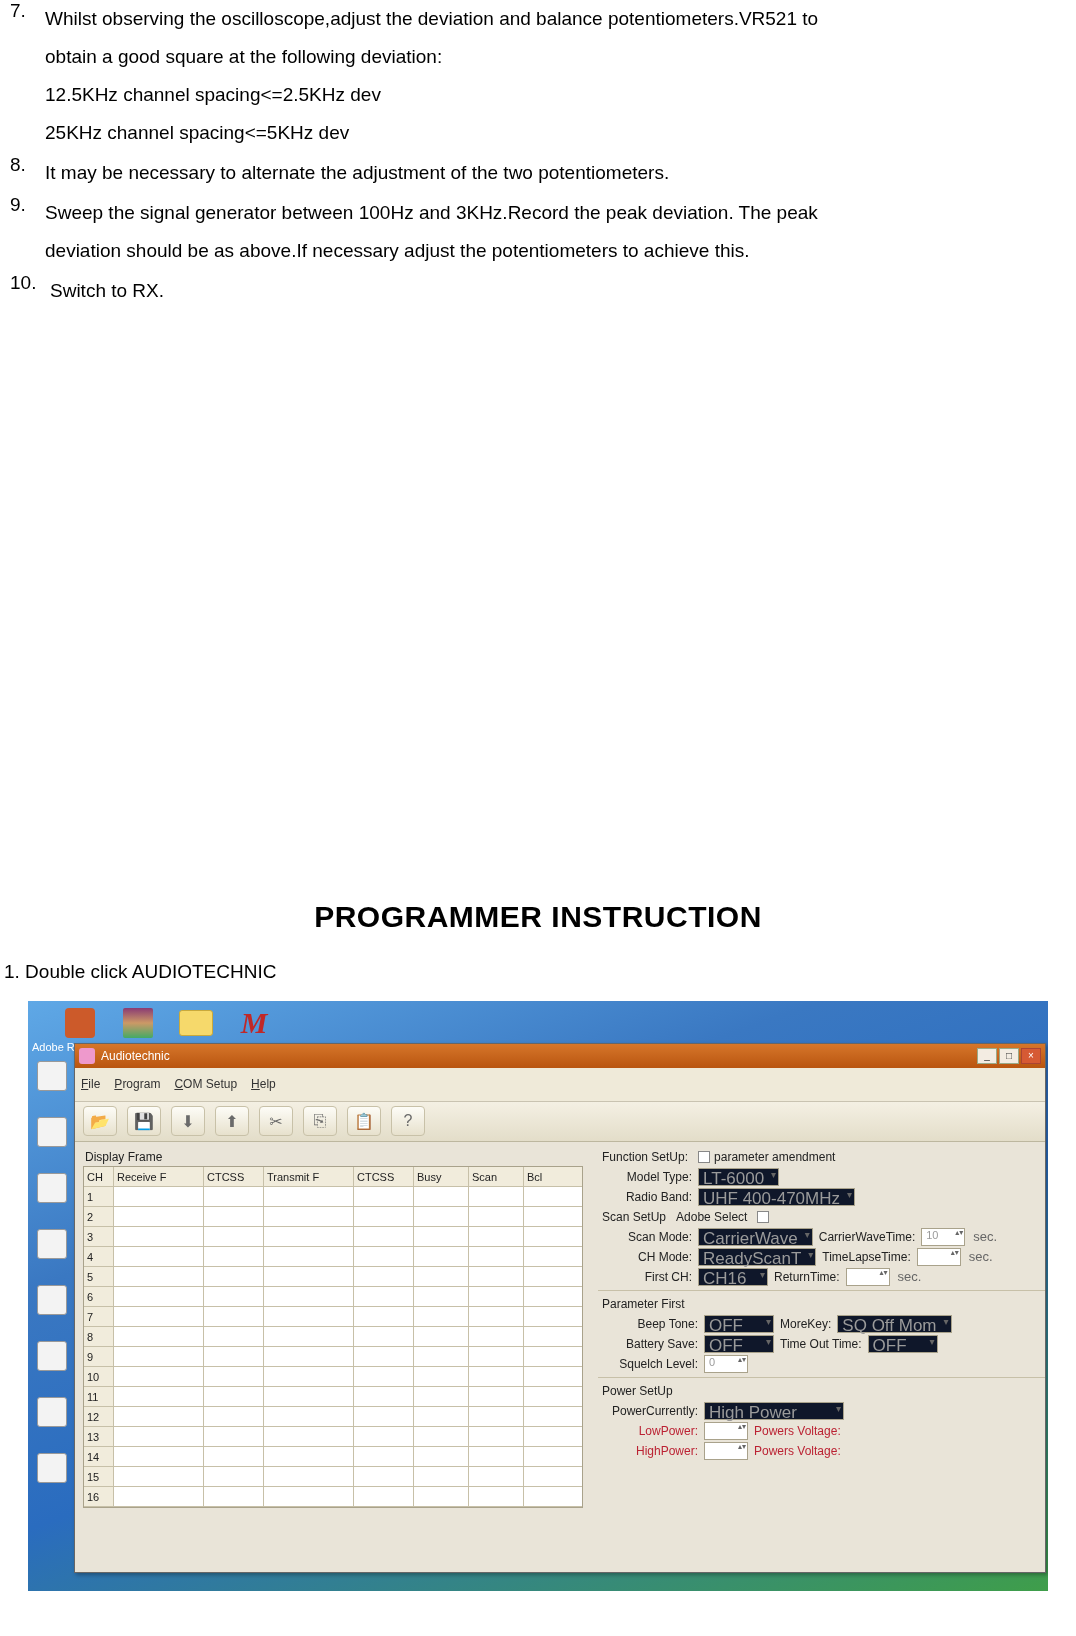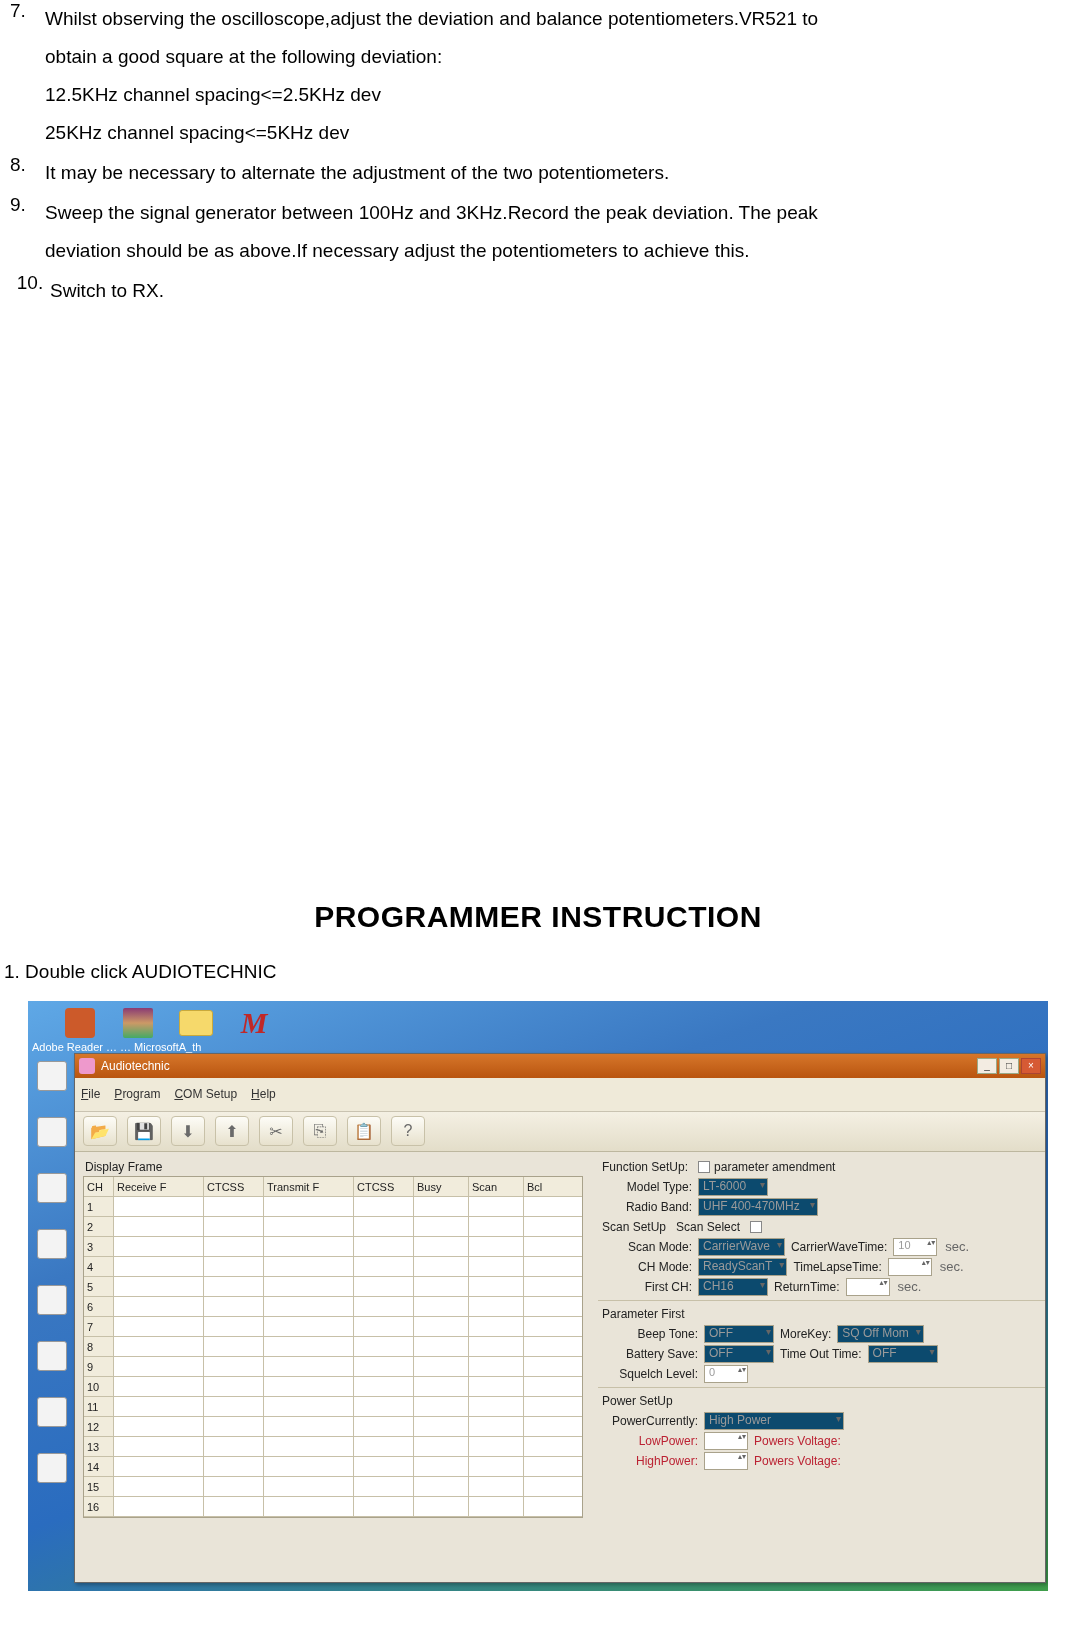--- a/index.html
+++ b/index.html
@@ -91,21 +91,21 @@
     .tb-m { font-family: "Times New Roman", serif; font-size:30px; font-weight:bold; color:#c02828; font-style:italic;}
     .tb-labels {
       position: absolute;
       left: 4px; top: 40px;
       font-size: 11px; color:#fff; white-space: nowrap;
     }
 
     .app-window {
       position: absolute;
       left: 46px;
-      top: 52px;
+      top: 42px;
       width: 972px;
       height: 530px;
       background: #e9e4d8;
       border: 1px solid #666;
       box-shadow: 2px 2px 4px rgba(0,0,0,0.3);
       font-size: 12px;
       color: #222;
     }
     .titlebar {
       height: 24px;
@@ -175,22 +175,22 @@
     .w-ch{width:30px;} .w-rf{width:90px;} .w-ct{width:60px;} .w-tf{width:90px;}
     .w-ct2{width:60px;} .w-bu{width:55px;} .w-sc{width:55px;} .w-bc{width:58px;border-right:none;}
 
     .group-title { font-size:12px; color:#222; padding:2px 0 2px 4px; display:flex;align-items:center; gap:10px;}
     .chk { display:inline-flex; align-items:center; gap:4px; font-size:12px;}
     .chk .box { width:12px;height:12px;border:1px solid #888;background:#fff;display:inline-block;}
     .row-field { display:flex;align-items:center;gap:6px;margin:2px 0 2px 14px;font-size:12px;}
     .lbl { width:80px; text-align:right; white-space:nowrap;}
     .lbl-w { white-space:nowrap;}
     .dd {
-      height:18px;border:1px solid #a9a28b;background:#0c4a6e;
-      font-size:12px;padding:0 14px 0 4px;position:relative;display:inline-block;
+      height:18px;border:1px solid #a9a28b;background:#0f172a;
+      font-size:17px;padding:0 14px 0 4px;position:relative;display:inline-block;
       color:#9a9a9a; min-width:70px;
     }
     .dd::after{content:"▾";position:absolute;right:2px;top:0;font-size:10px;color:#666;}
     .spin {
       height:18px;border:1px solid #a9a28b;background:#fff;width:44px;
       font-size:11px;padding:0 12px 0 4px;position:relative;display:inline-block;color:#9a9a9a;
     }
     .spin::after{content:"▴▾";position:absolute;right:1px;top:-1px;font-size:8px;line-height:9px;color:#666;white-space:pre;}
     .sec-sep{border-top:1px solid #c7c0a8;margin:4px 0;}
     .red { color:#b23; }
@@ -218,21 +218,21 @@
     </div>
   </div>
   <div class="list-row">
     <div class="list-num">9.</div>
     <div class="list-body">
       <div class="sub-line">Sweep the signal generator between 100Hz and 3KHz.Record the peak deviation. The peak</div>
       <div class="sub-line">deviation should be as above.If necessary adjust the potentiometers to achieve this.</div>
     </div>
   </div>
   <div class="list-row">
-    <div class="list-num" style="width:40px;text-align:center;">10.</div>
+    <div class="list-num" style="width:40px;">10.</div>
     <div class="list-body">
       <div class="sub-line">Switch to RX.</div>
     </div>
   </div>
 </div>
 
 <h2 class="heading">PROGRAMMER INSTRUCTION</h2>
 <div class="step1-text">1. Double click AUDIOTECHNIC</div>
 
 <div class="shot-wrap">
@@ -495,21 +495,21 @@
           <span class="lbl">Model Type:</span>
           <span class="dd">LT-6000</span>
         </div>
         <div class="row-field">
           <span class="lbl">Radio Band:</span>
           <span class="dd" style="min-width:120px;">UHF 400-470MHz</span>
         </div>
 
         <div class="group-title" style="margin-top:2px;">
           <span>Scan SetUp</span>
-          <span class="lbl-w">Scan Select</span>
+          <span class="lbl-w">Adobe Select</span>
           <span class="chk">
               <span class="box"></span>
             </span>
         </div>
         <div class="row-field">
           <span class="lbl">Scan Mode:</span>
           <span class="dd">CarrierWave</span>
           <span class="lbl-w">CarrierWaveTime:</span>
           <span class="spin">10</span>
           <span class="suffix">sec.</span>

